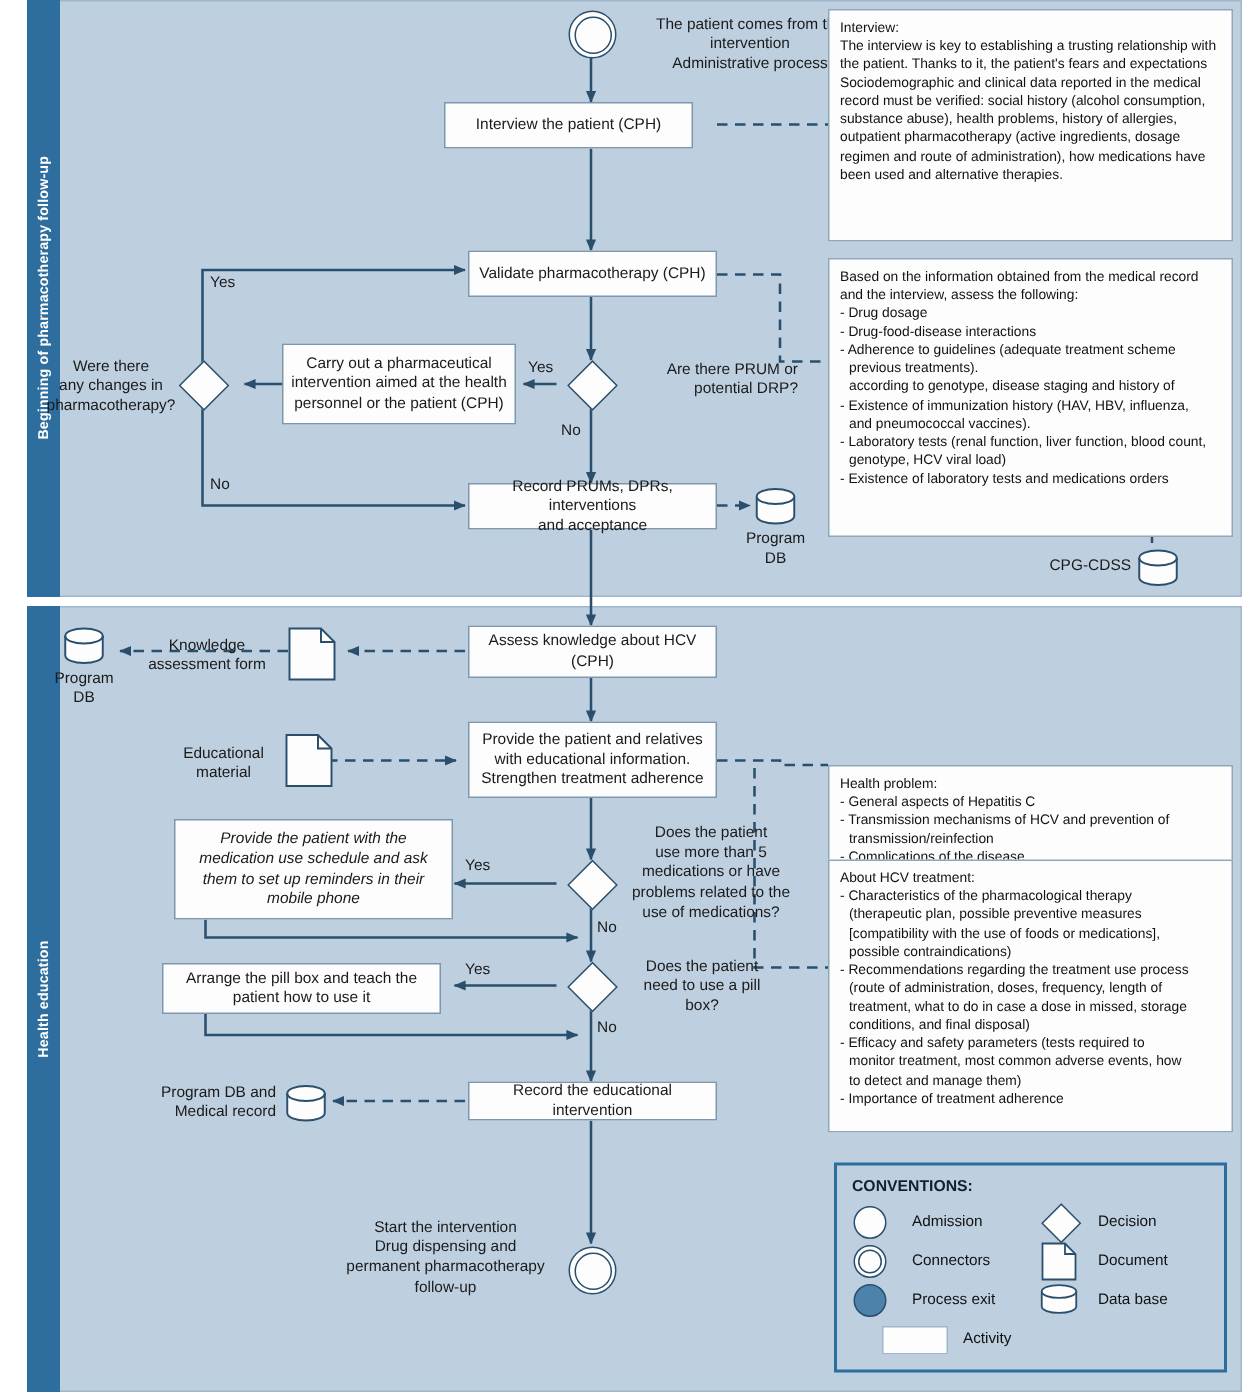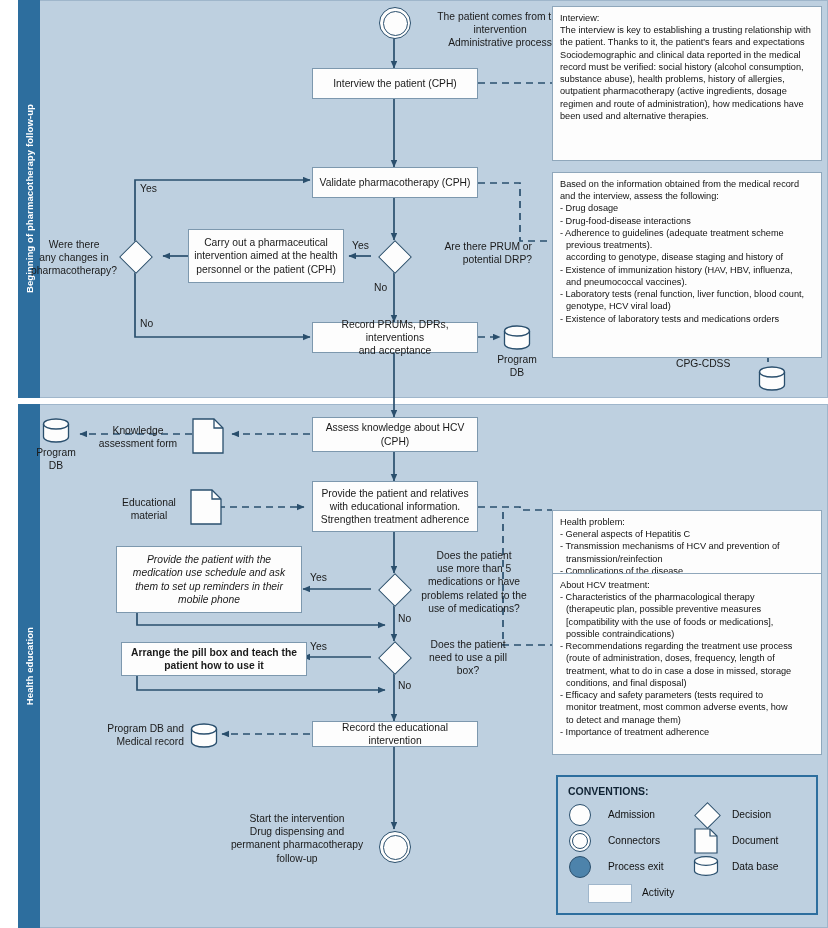--- a/index.html
+++ b/index.html
@@ -175,21 +175,21 @@
     </g>
   </svg>
 
   <div class="circ-start" style="left:379px;top:7px;width:30px;height:30px;">
     <div class="inner"></div>
   </div>
   <div class="plaintext" style="left:410px;top:10px;width:180px;white-space:pre-line;text-align:center;">The patient comes from the
 intervention
 Administrative process</div>
 
-  <div class="node activity" style="left:312px;top:68px;width:166px;height:31px;">
+  <div class="node activity" style="left:296px;top:68px;width:166px;height:31px;">
     <span style="white-space:pre-line;">Interview the patient (CPH)</span>
   </div>
 
   <div class="node activity" style="left:312px;top:167px;width:166px;height:31px;">
     <span style="white-space:pre-line;">Validate pharmacotherapy (CPH)</span>
   </div>
 
   <div class="diamond" style="left:383px;top:245px;width:22px;height:22px;"></div>
   <div class="plaintext left" style="left:412px;top:240px;width:120px;white-space:pre-line;text-align:right;">Are there PRUM or
 potential DRP?</div>
@@ -211,21 +211,21 @@
   </div>
 
   <svg style="position:absolute;left:503px;top:325px;width:28px;height:26px;">
     <ellipse cx="14" cy="6" rx="12.5" ry="5" fill="#fdfdfd" stroke="#2a4f6d" stroke-width="1.3"></ellipse>
     <path d="M1.5,6 L1.5,19 A12.5,5 0 0 0 26.5,19 L26.5,6" fill="#fdfdfd" stroke="#2a4f6d" stroke-width="1.3"></path>
     <path d="M1.5,6 A12.5,5 0 0 0 26.5,6" fill="none" stroke="#2a4f6d" stroke-width="1.3"></path>
   </svg>
   <div class="plaintext" style="left:489px;top:353px;width:56px;white-space:pre-line;text-align:center;">Program
 DB</div>
 
-  <div class="plaintext right" style="left:676px;top:357px;width:78px;text-align:left;">CPG-CDSS</div>
+  <div class="plaintext right" style="left:676px;top:371px;width:78px;text-align:right;">CPG-CDSS</div>
   <svg style="position:absolute;left:758px;top:366px;width:28px;height:26px;">
     <ellipse cx="14" cy="6" rx="12.5" ry="5" fill="#fdfdfd" stroke="#2a4f6d" stroke-width="1.3"></ellipse>
     <path d="M1.5,6 L1.5,19 A12.5,5 0 0 0 26.5,19 L26.5,6" fill="#fdfdfd" stroke="#2a4f6d" stroke-width="1.3"></path>
     <path d="M1.5,6 A12.5,5 0 0 0 26.5,6" fill="none" stroke="#2a4f6d" stroke-width="1.3"></path>
   </svg>
 
   <div class="node activity" style="left:312px;top:417px;width:166px;height:35px;">
     <span style="white-space:pre-line;">Assess knowledge about HCV
 (CPH)</span>
   </div>
@@ -270,21 +270,21 @@
 medication use schedule and ask
 them to set up reminders in their
 mobile phone</span>
   </div>
 
   <div class="diamond" style="left:383px;top:646px;width:22px;height:22px;"></div>
   <div class="plaintext" style="left:412px;top:638px;width:112px;white-space:pre-line;text-align:center;">Does the patient
 need to use a pill
 box?</div>
 
-  <div class="node activity" style="left:121px;top:642px;width:186px;height:34px;font-weight:bold;">
+  <div class="node activity" style="left:108px;top:642px;width:186px;height:34px;">
     <span style="white-space:pre-line;">Arrange the pill box and teach the
 patient how to use it</span>
   </div>
 
   <div class="node activity" style="left:312px;top:721px;width:166px;height:26px;">
     <span style="white-space:pre-line;">Record the educational intervention</span>
   </div>
 
   <svg style="position:absolute;left:190px;top:723px;width:28px;height:26px;">
     <ellipse cx="14" cy="6" rx="12.5" ry="5" fill="#fdfdfd" stroke="#2a4f6d" stroke-width="1.3"></ellipse>

